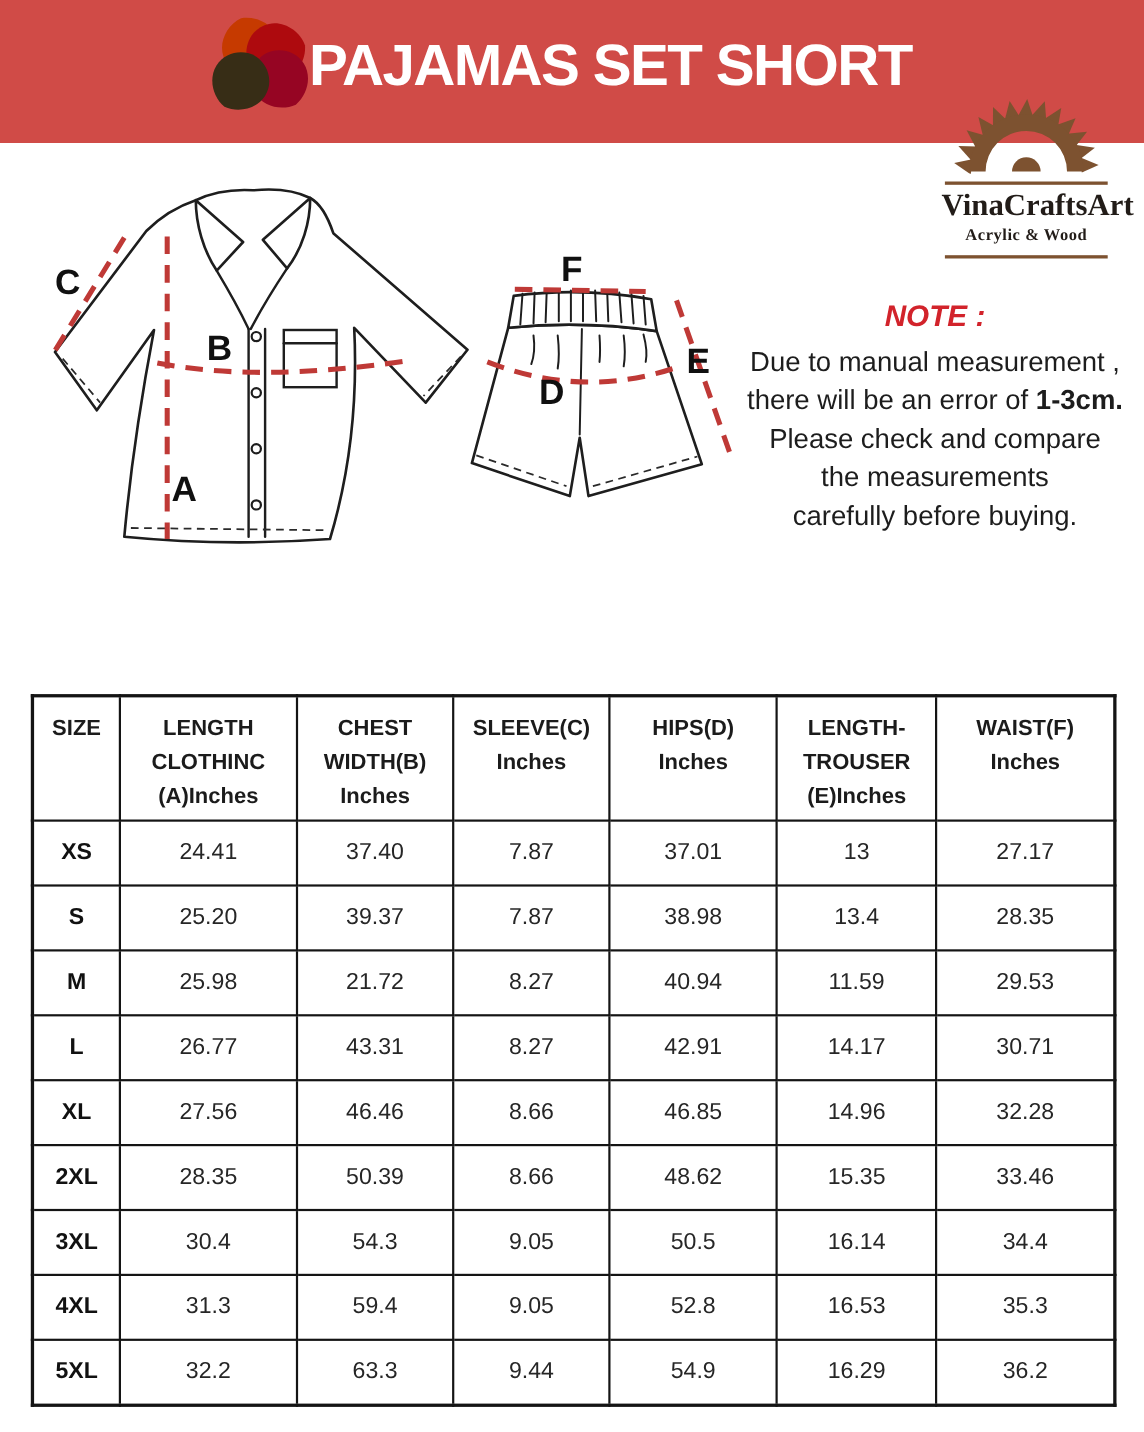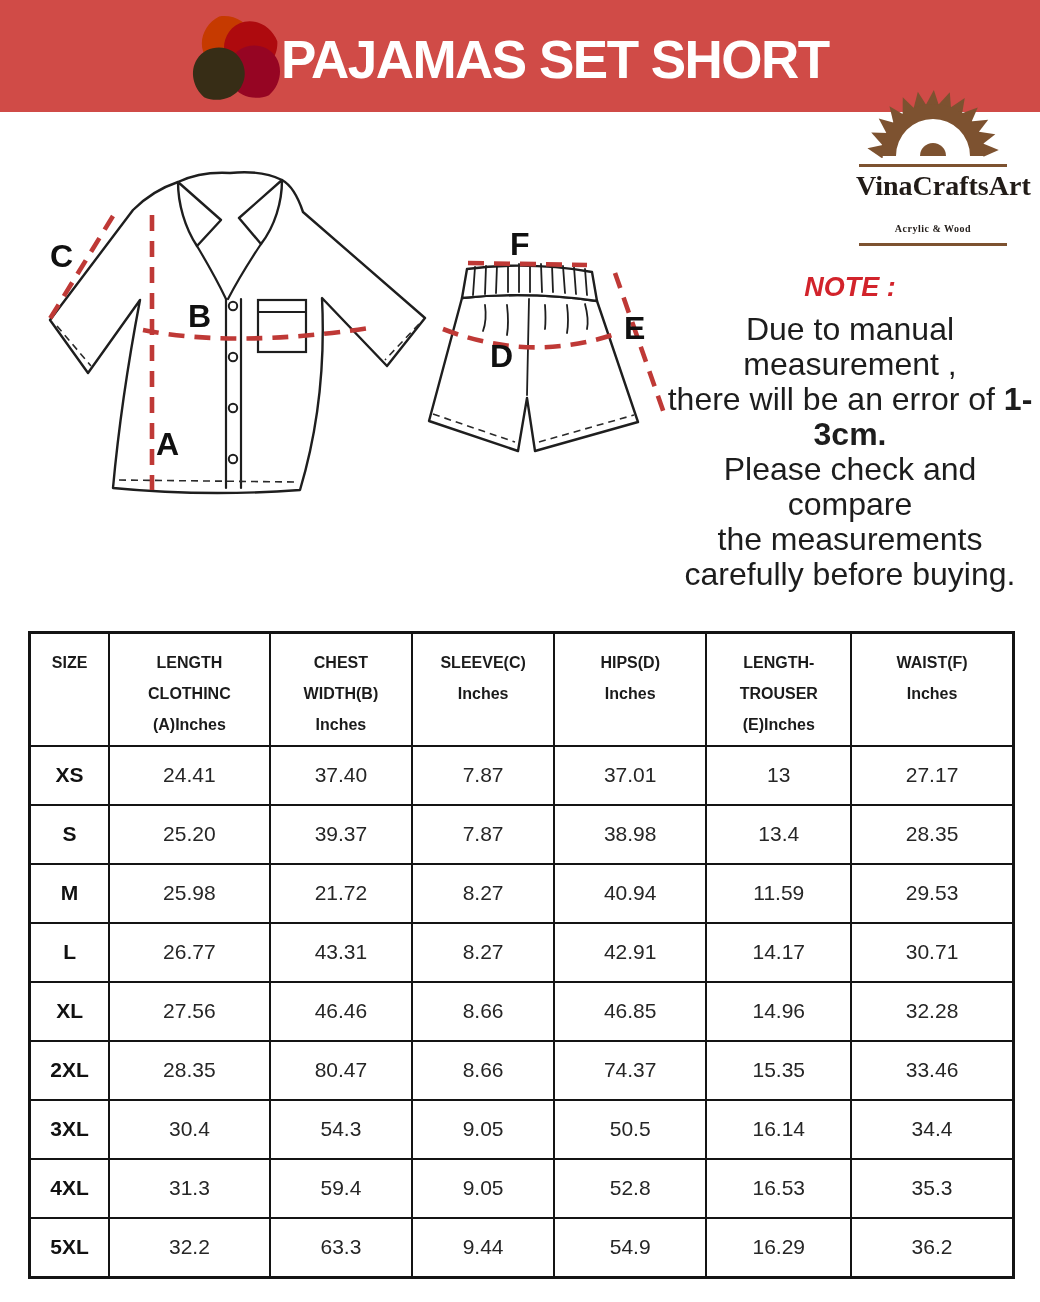--- a/index.html
+++ b/index.html
@@ -1,52 +1,52 @@
 <!DOCTYPE html>
 <html><head>
 <meta charset="utf-8">
 <style>
   html,body{margin:0;padding:0;}
   body{
     width:1040px;height:1302px;position:relative;overflow:hidden;
     background:#ffffff;font-family:"Liberation Sans",sans-serif;
   }
   
-  .banner{position:absolute;left:0;top:0;width:1040px;height:112px;background:#d04b47;}
+  .banner{position:absolute;left:0;top:0;width:1040px;height:130px;background:#d04b47;}
   .petals{position:absolute;left:189px;top:11px;}
   .title{
     position:absolute;left:281px;top:0;height:118px;display:flex;align-items:center;
     color:#ffffff;font-size:53px;font-weight:bold;letter-spacing:-1.5px;white-space:nowrap;
   }
   
   .brand{position:absolute;left:856px;top:84px;width:154px;text-align:center;color:#221c18;}
   .brand .rule{border-top:3px solid #7d5230;width:148px;margin:2px auto 0 auto;}
   .brand-name{font-family:"Liberation Serif",serif;font-weight:bold;font-size:28px;margin-top:3px;white-space:nowrap;}
-  .brand-tagline{font-family:"Liberation Serif",serif;font-weight:bold;font-size:10px;letter-spacing:.5px;margin-top:21px;}
+  .brand-tagline{font-family:"Liberation Serif",serif;font-weight:bold;font-size:15px;letter-spacing:.5px;margin-top:3px;}
   .brand .rule2{border-top:3px solid #7d5230;width:148px;margin:9px auto 0 auto;}
   
   .diagram-svg{position:absolute;}
   .measure-label{
     position:absolute;font-size:32px;font-weight:bold;color:#101010;
     font-family:"Liberation Sans",sans-serif;
   }
   
   .note{position:absolute;left:660px;top:272px;width:380px;text-align:center;color:#1d1d1d;}
   .note-heading{color:#d2232b;font-weight:bold;font-size:27px;margin-bottom:9px;font-style:italic;}
-  .note-line{font-size:32px;line-height:35px;}
+  .note-line{font-size:25px;line-height:35px;}
   .note-line b{font-weight:bold;}
   
   .chart-wrap{position:absolute;left:28px;top:631px;width:987px;}
   table.size-chart{
     width:100%;border-collapse:collapse;table-layout:fixed;
     border:3px solid #141414;color:#262626;
   }
   .size-chart th,.size-chart td{border:2px solid #141414;text-align:center;}
   .size-chart th{
-    font-size:16px;font-weight:bold;color:#1b1b1b;vertical-align:top;
+    font-size:20px;font-weight:bold;color:#1b1b1b;vertical-align:top;
     padding-top:13px;line-height:31px;white-space:pre-line;height:113px;box-sizing:border-box;
   }
   .size-chart td{font-size:21px;height:55px;vertical-align:middle;}
   .size-chart td.size-col{font-weight:bold;color:#111;}
 </style>
 </head>
 <body>
 
 <div class="banner">
   <svg class="petals" width="95" height="92" viewBox="0 0 95 92">
@@ -250,23 +250,23 @@
           <td>27.56</td>
           <td>46.46</td>
           <td>8.66</td>
           <td>46.85</td>
           <td>14.96</td>
           <td>32.28</td>
         </tr>
         <tr>
           <td class="size-col">2XL</td>
           <td>28.35</td>
-          <td>80.47</td>
+          <td>50.39</td>
           <td>8.66</td>
-          <td>74.37</td>
+          <td>48.62</td>
           <td>15.35</td>
           <td>33.46</td>
         </tr>
         <tr>
           <td class="size-col">3XL</td>
           <td>30.4</td>
           <td>54.3</td>
           <td>9.05</td>
           <td>50.5</td>
           <td>16.14</td>

